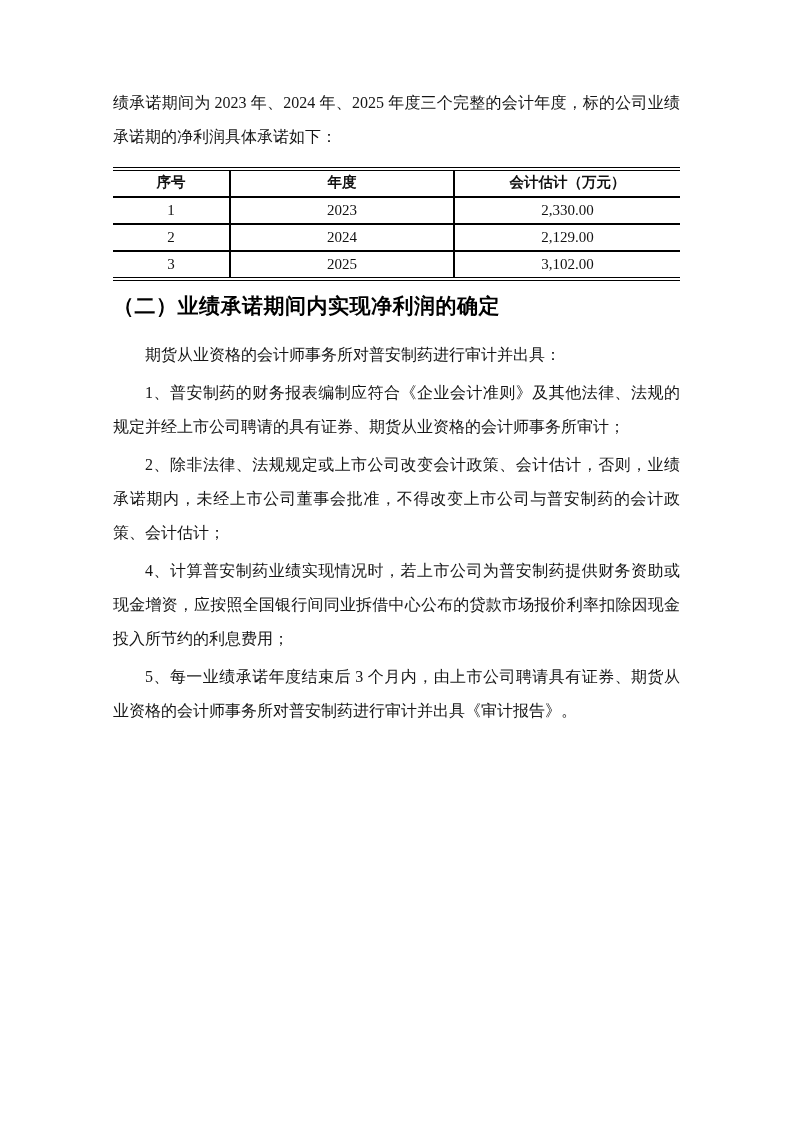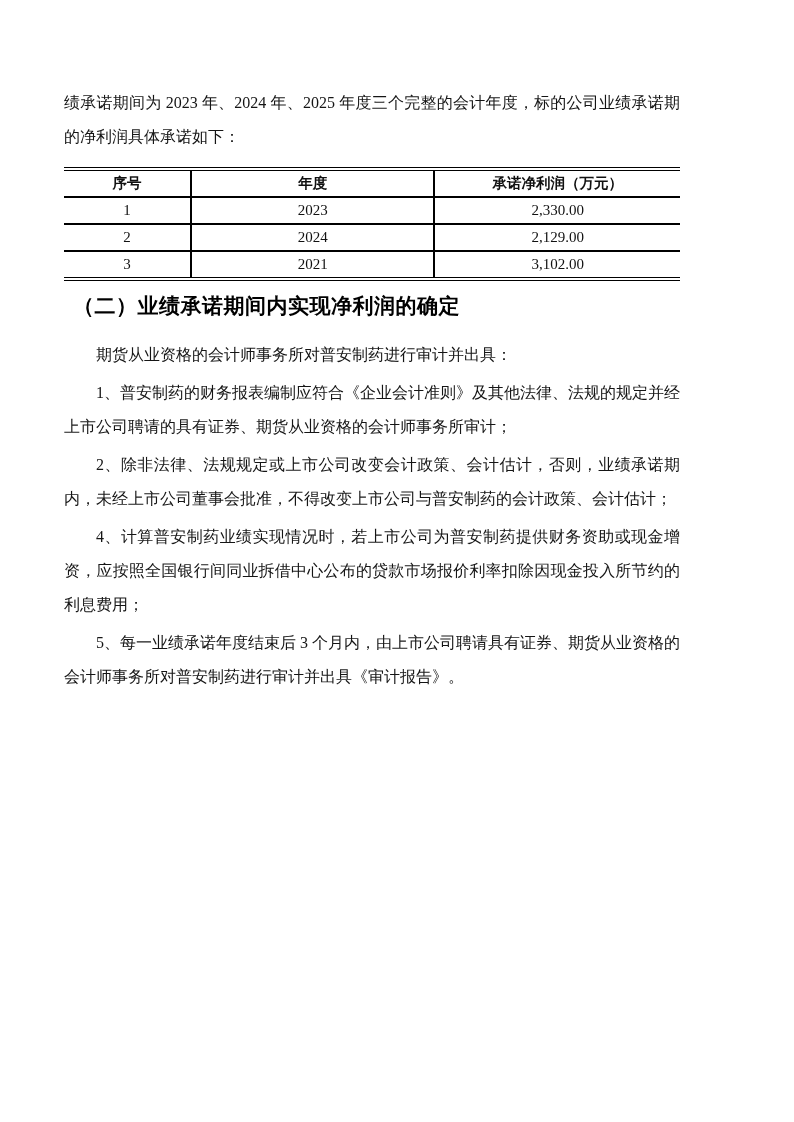--- a/index.html
+++ b/index.html
@@ -3,21 +3,21 @@
 <meta charset="utf-8">
 <style>
   html, body { margin: 0; padding: 0; background: #ffffff; }
   .page {
     position: relative;
     width: 794px;
     height: 964px;
     margin: 0 auto;
     background: #ffffff;
     box-sizing: border-box;
-    padding: 86px 114px 0 64px;
+    padding: 86px 114px 0 113px;
     color: #151515;
     font-family: "Liberation Serif", serif;
     font-size: 16px;
     overflow: hidden;
   }
   .para {
     margin: 0 0 4px 0;
     line-height: 34px;
     text-align: justify;
     text-indent: 2em;
@@ -38,30 +38,30 @@
   table.commit-table td {
     height: 25px;
     line-height: 25px;
     padding: 0 4px;
     text-align: center;
     vertical-align: middle;
     overflow: hidden;
     white-space: nowrap;
   }
   table.commit-table thead th {
-    font-family: Liberation Sans, sans-serif;
+    font-family: Liberation Mono, monospace;
     font-weight: bold;
     font-size: 14.5px;
     border-bottom: 2px solid #000;
   }
   table.commit-table tbody tr td { border-bottom: 2px solid #000; }
   table.commit-table th:not(:last-child),
   table.commit-table td:not(:last-child) { border-right: 2px solid #000; }
   h2.section-heading {
-    margin: 10px 0 17px 9px;
+    margin: 10px 0 17px 0;
     font-family: "Liberation Sans", sans-serif;
     font-weight: bold;
     font-size: 21px;
     line-height: 30px;
     color: #000;
     letter-spacing: 0.5px;
   }
   .page-number {
     position: absolute;
     top: 1038px;
@@ -82,37 +82,37 @@
   <table class="commit-table">
     <colgroup>
       <col style="width:117px">
       <col style="width:224px">
       <col style="width:226px">
     </colgroup>
     <thead>
       <tr>
         <th>序号</th>
         <th>年度</th>
-        <th>承诺净利润（万元）</th>
+        <th>会计估计（万元）</th>
       </tr>
     </thead>
     <tbody>
       <tr>
         <td>1</td>
         <td>2023</td>
         <td>2,330.00</td>
       </tr>
       <tr>
         <td>2</td>
         <td>2024</td>
         <td>2,129.00</td>
       </tr>
       <tr>
         <td>3</td>
-        <td>2021</td>
+        <td>2025</td>
         <td>3,102.00</td>
       </tr>
     </tbody>
   </table>
 
 
   <h2 class="section-heading">（二）业绩承诺期间内实现净利润的确定</h2>
 
   <p class="para">期货从业资格的会计师事务所对普安制药进行审计并出具：</p>
 

